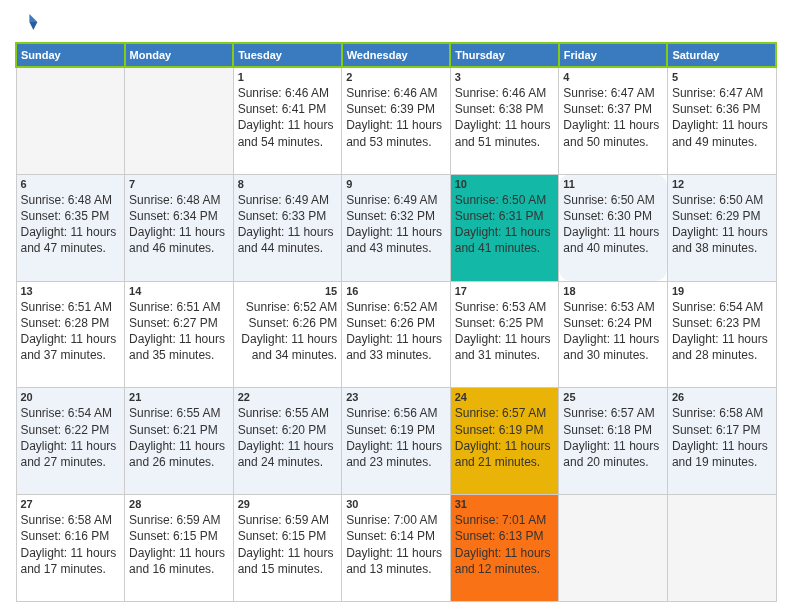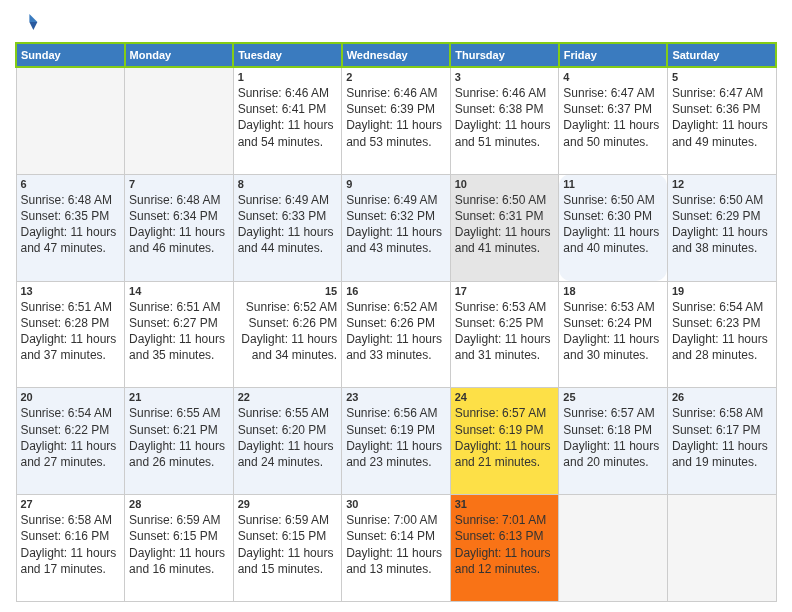--- a/index.html
+++ b/index.html
@@ -169,21 +169,21 @@
             <div class="cell-text">Sunrise: 6:48 AM<br>Sunset: 6:34 PM<br>Daylight: 11 hours and 46 minutes.</div>
           </td>
           <td style="background: rgb(238, 243, 250);">
             <span class="day-num">8</span>
             <div class="cell-text">Sunrise: 6:49 AM<br>Sunset: 6:33 PM<br>Daylight: 11 hours and 44 minutes.</div>
           </td>
           <td style="background: rgb(238, 243, 250);">
             <span class="day-num">9</span>
             <div class="cell-text">Sunrise: 6:49 AM<br>Sunset: 6:32 PM<br>Daylight: 11 hours and 43 minutes.</div>
           </td>
-          <td style="background: #e5e5e5; margin-top: 38px;">
+          <td style="background: #14b8a6; margin-top: 38px;">
             <span class="day-num">10</span>
             <div class="cell-text">Sunrise: 6:50 AM<br>Sunset: 6:31 PM<br>Daylight: 11 hours and 41 minutes.</div>
           </td>
           <td style="background: rgb(238, 243, 250); border-radius: 12px;">
             <span class="day-num">11</span>
             <div class="cell-text">Sunrise: 6:50 AM<br>Sunset: 6:30 PM<br>Daylight: 11 hours and 40 minutes.</div>
           </td>
           <td style="background: rgb(238, 243, 250);">
             <span class="day-num">12</span>
             <div class="cell-text">Sunrise: 6:50 AM<br>Sunset: 6:29 PM<br>Daylight: 11 hours and 38 minutes.</div>
@@ -229,21 +229,21 @@
             <div class="cell-text">Sunrise: 6:55 AM<br>Sunset: 6:21 PM<br>Daylight: 11 hours and 26 minutes.</div>
           </td>
           <td style="background: rgb(238, 243, 250);">
             <span class="day-num">22</span>
             <div class="cell-text">Sunrise: 6:55 AM<br>Sunset: 6:20 PM<br>Daylight: 11 hours and 24 minutes.</div>
           </td>
           <td style="background: rgb(238, 243, 250);">
             <span class="day-num">23</span>
             <div class="cell-text">Sunrise: 6:56 AM<br>Sunset: 6:19 PM<br>Daylight: 11 hours and 23 minutes.</div>
           </td>
-          <td style="background: #fde047;">
+          <td style="background: #eab308;">
             <span class="day-num">24</span>
             <div class="cell-text">Sunrise: 6:57 AM<br>Sunset: 6:19 PM<br>Daylight: 11 hours and 21 minutes.</div>
           </td>
           <td style="background: rgb(238, 243, 250);">
             <span class="day-num">25</span>
             <div class="cell-text">Sunrise: 6:57 AM<br>Sunset: 6:18 PM<br>Daylight: 11 hours and 20 minutes.</div>
           </td>
           <td style="background: rgb(238, 243, 250);">
             <span class="day-num">26</span>
             <div class="cell-text">Sunrise: 6:58 AM<br>Sunset: 6:17 PM<br>Daylight: 11 hours and 19 minutes.</div>

